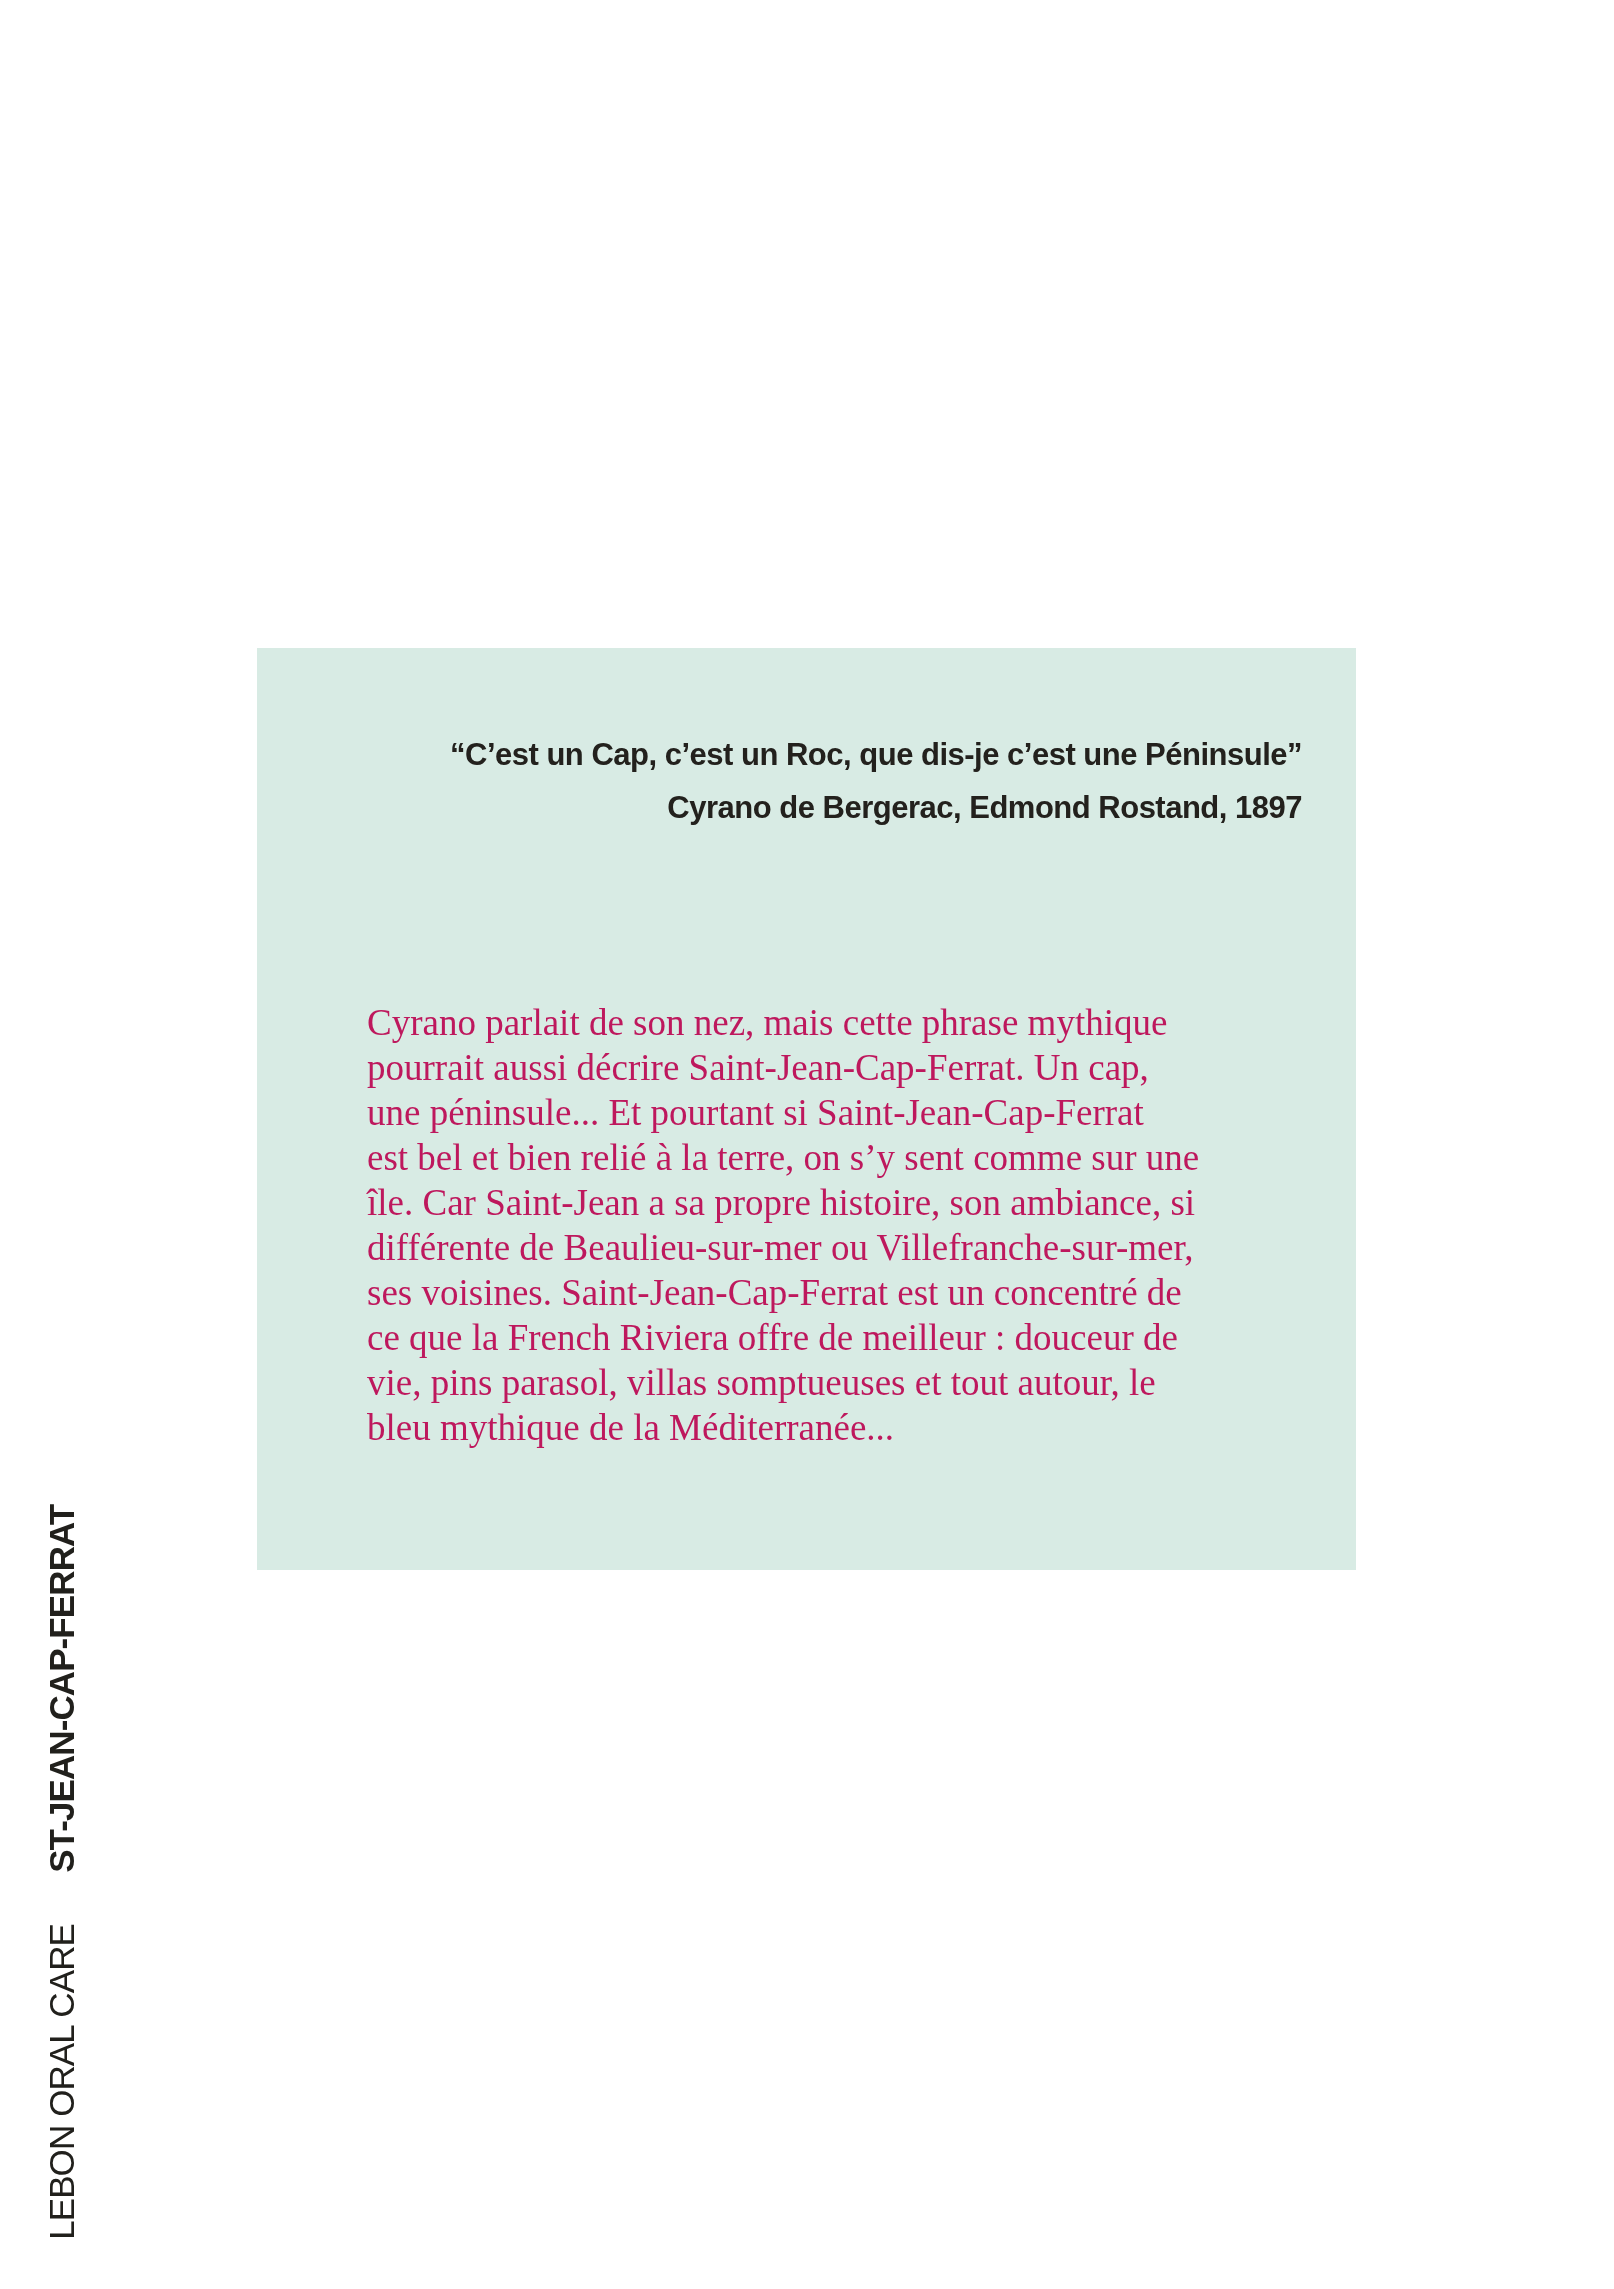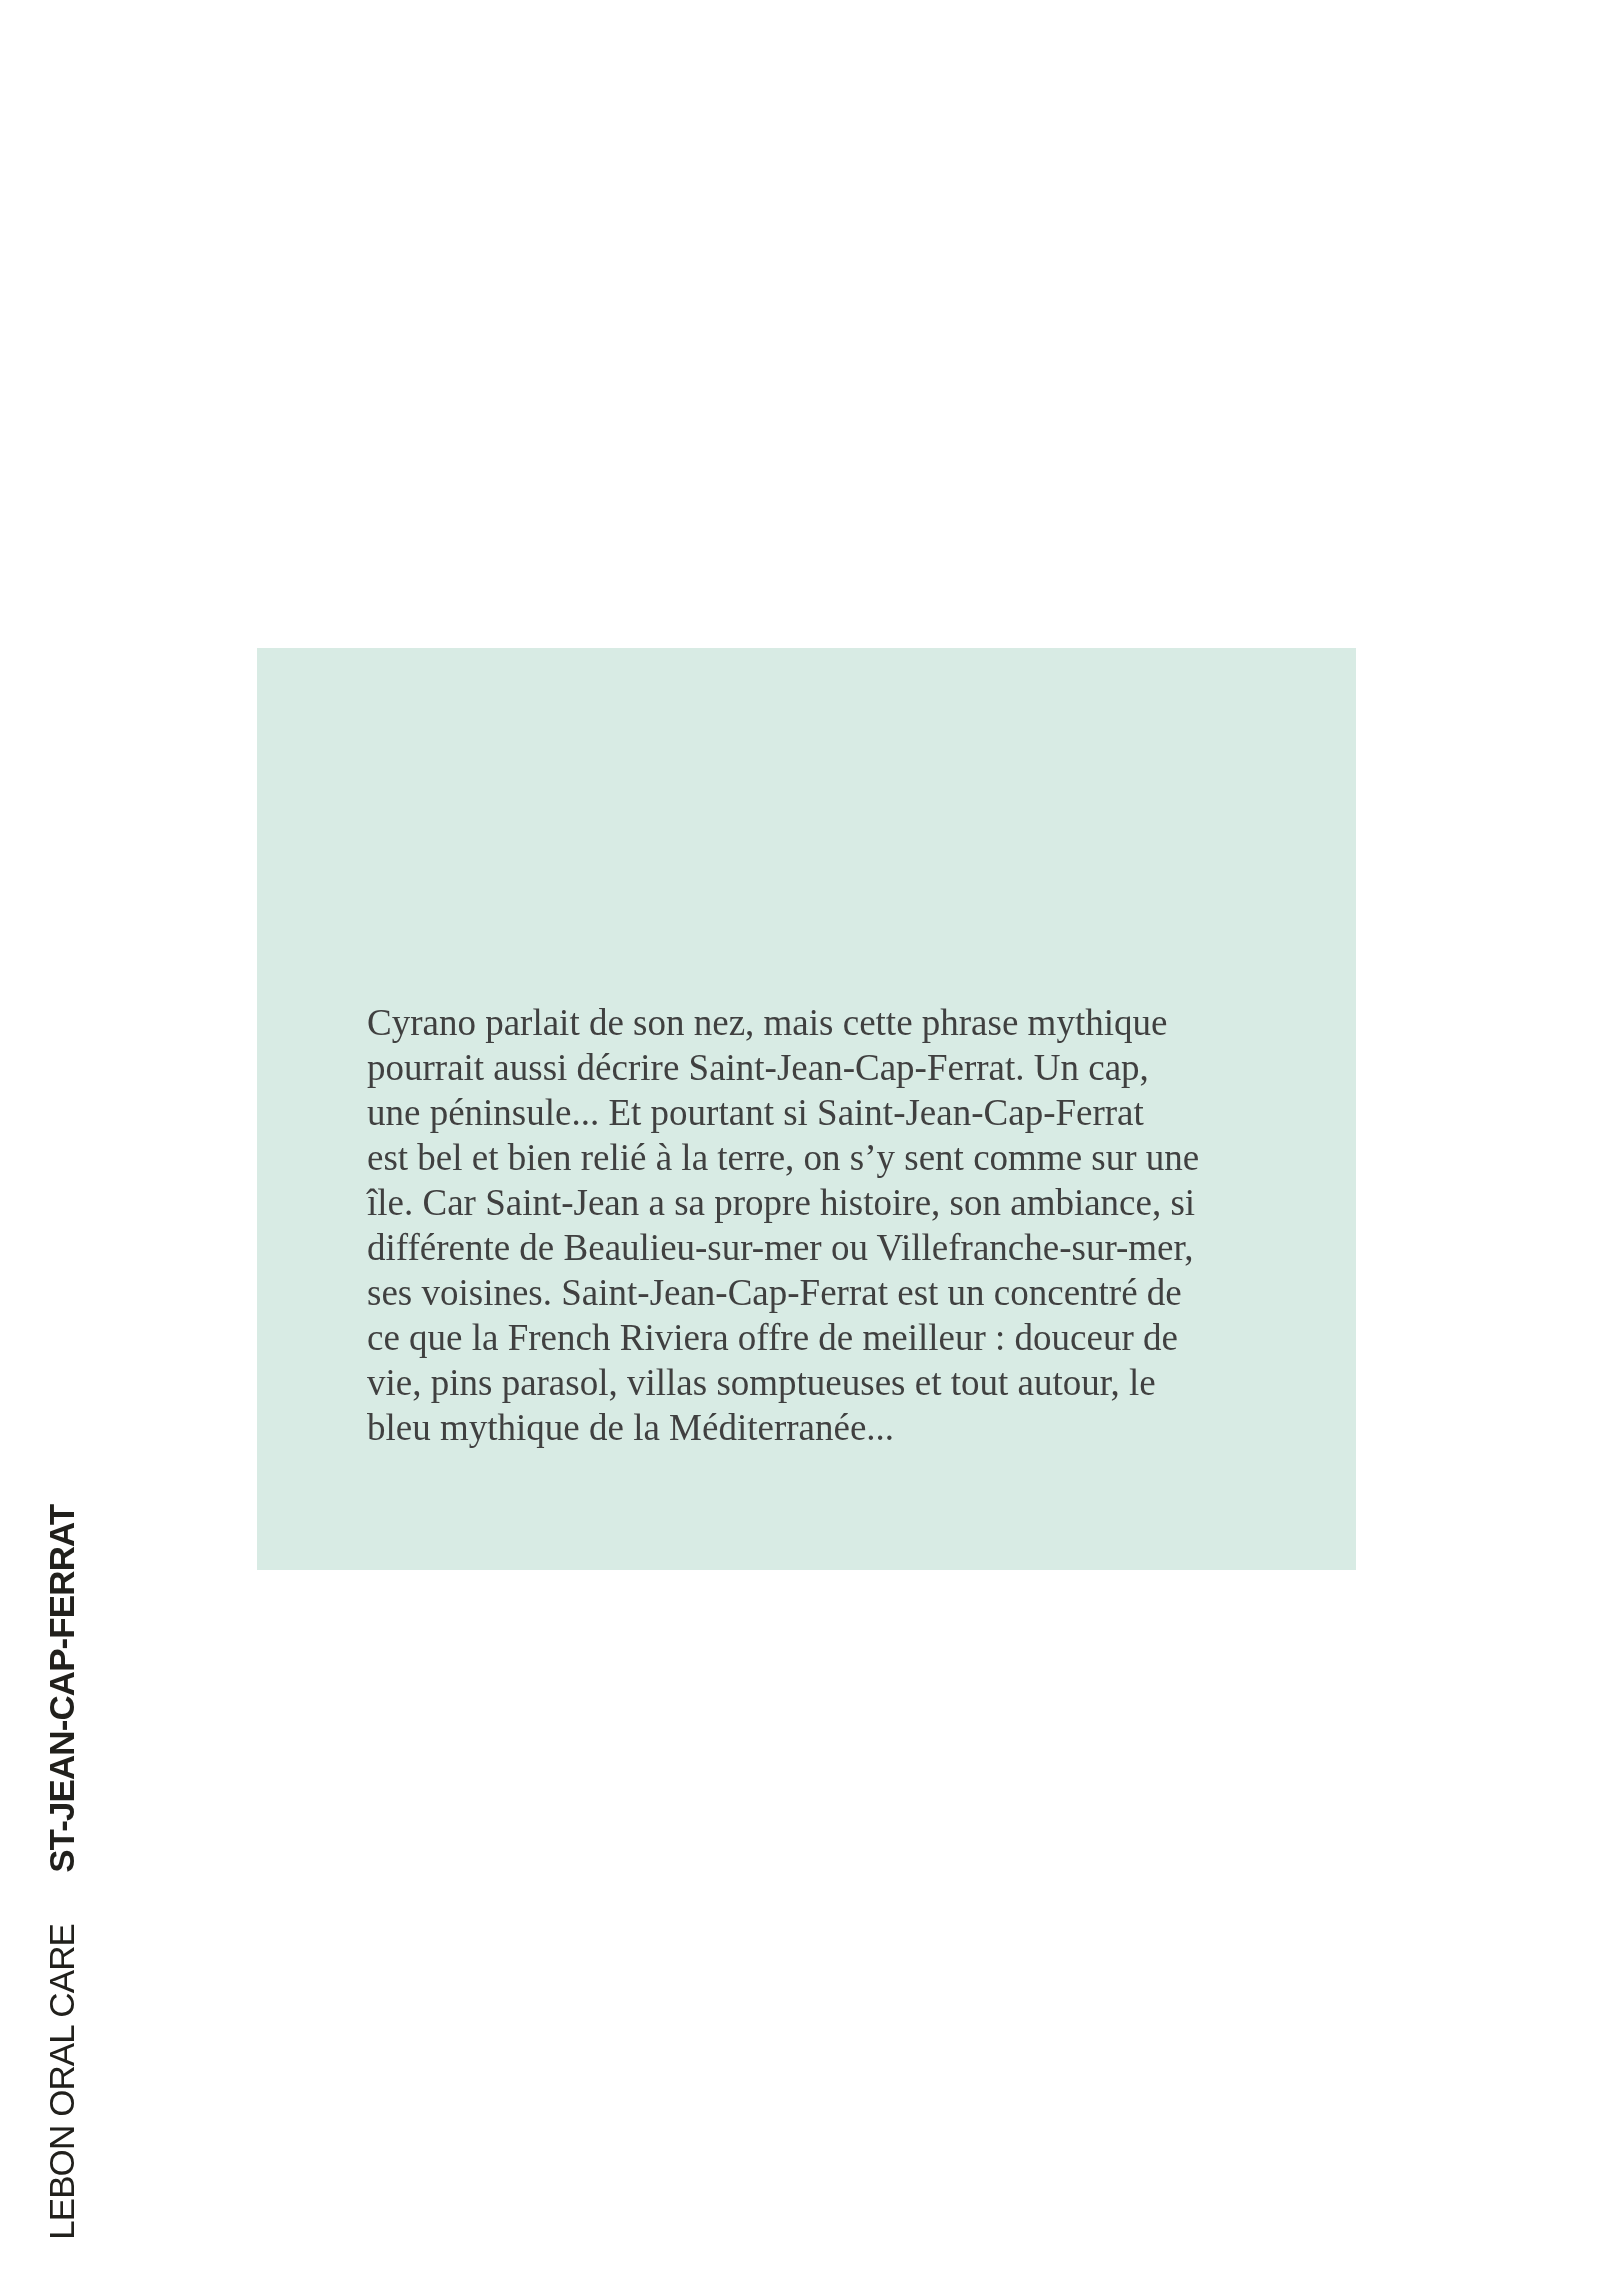--- a/index.html
+++ b/index.html
@@ -45,21 +45,21 @@
   
   .body-paragraph {
     position: absolute;
     left: 110px;
     top: 352px;
     margin: 0;
     font-family: "Liberation Serif", serif;
     font-weight: normal;
     font-size: 37px;
     line-height: 45px;
-    color: #404040;
+    color: #be185d;
     white-space: pre;
   }
 
   
   .spine {
     position: absolute;
     left: 42px;
     bottom: 50px;
     writing-mode: vertical-rl;
     transform: rotate(180deg);
@@ -81,20 +81,24 @@
 <body>
 
 <div class="page">
 
   <div class="spine">
     <span class="spine-brand">LEBON ORAL CARE</span>
     <span class="spine-location">ST-JEAN-CAP-FERRAT</span>
   </div>
 
   <section class="panel">
+    <div class="quote-block">
+      <div>“C’est un Cap, c’est un Roc, que dis-je c’est une Péninsule”</div>
+      <div>Cyrano de Bergerac, Edmond Rostand, 1897</div>
+    </div>
 
     <p class="body-paragraph">Cyrano parlait de son nez, mais cette phrase mythique
 pourrait aussi décrire Saint-Jean-Cap-Ferrat. Un cap,
 une péninsule... Et pourtant si Saint-Jean-Cap-Ferrat
 est bel et bien relié à la terre, on s’y sent comme sur une
 île. Car Saint-Jean a sa propre histoire, son ambiance, si
 différente de Beaulieu-sur-mer ou Villefranche-sur-mer,
 ses voisines. Saint-Jean-Cap-Ferrat est un concentré de
 ce que la French Riviera offre de meilleur : douceur de
 vie, pins parasol, villas somptueuses et tout autour, le

